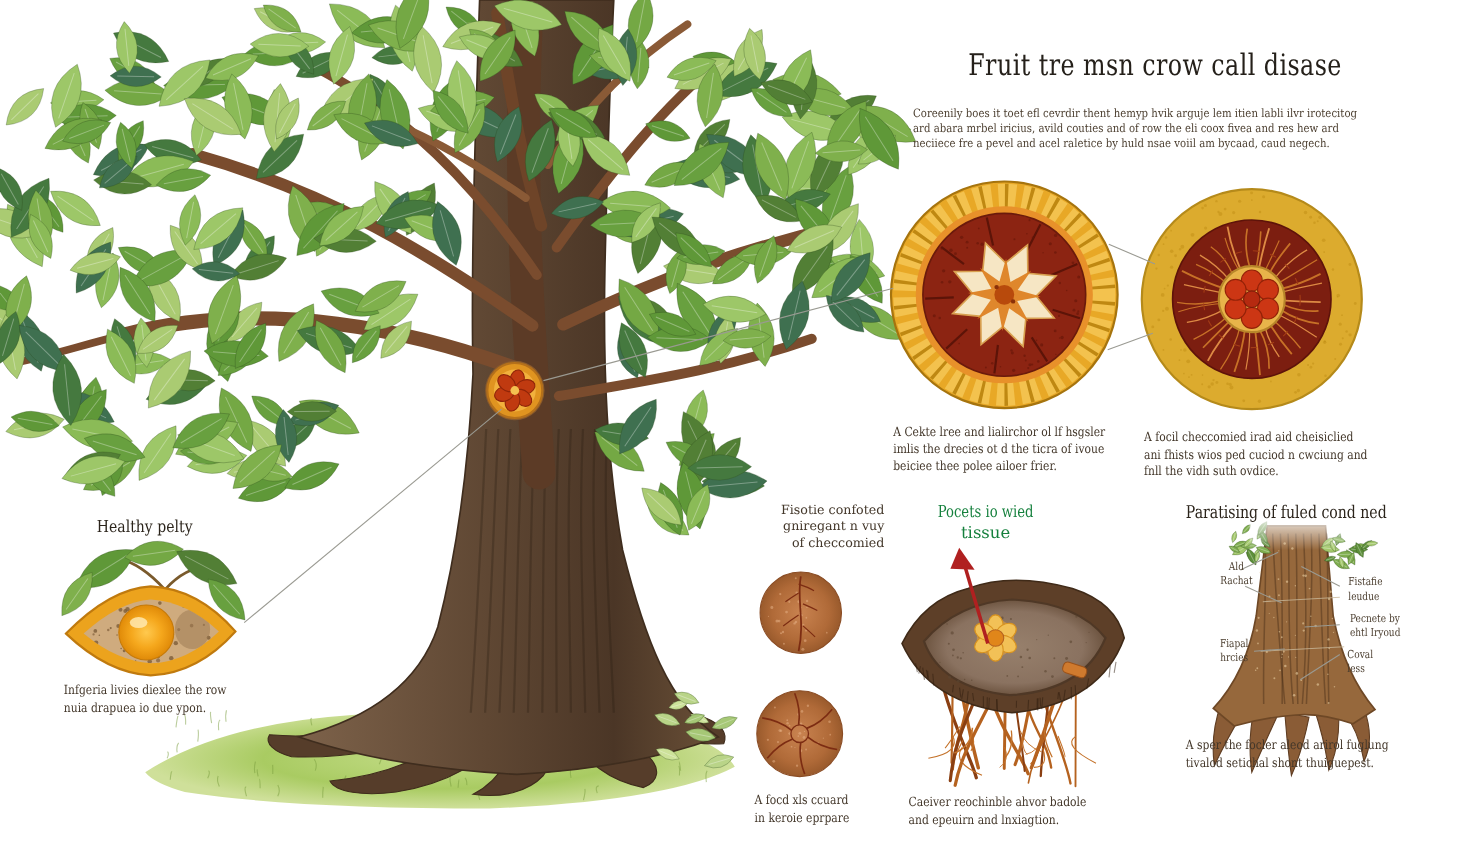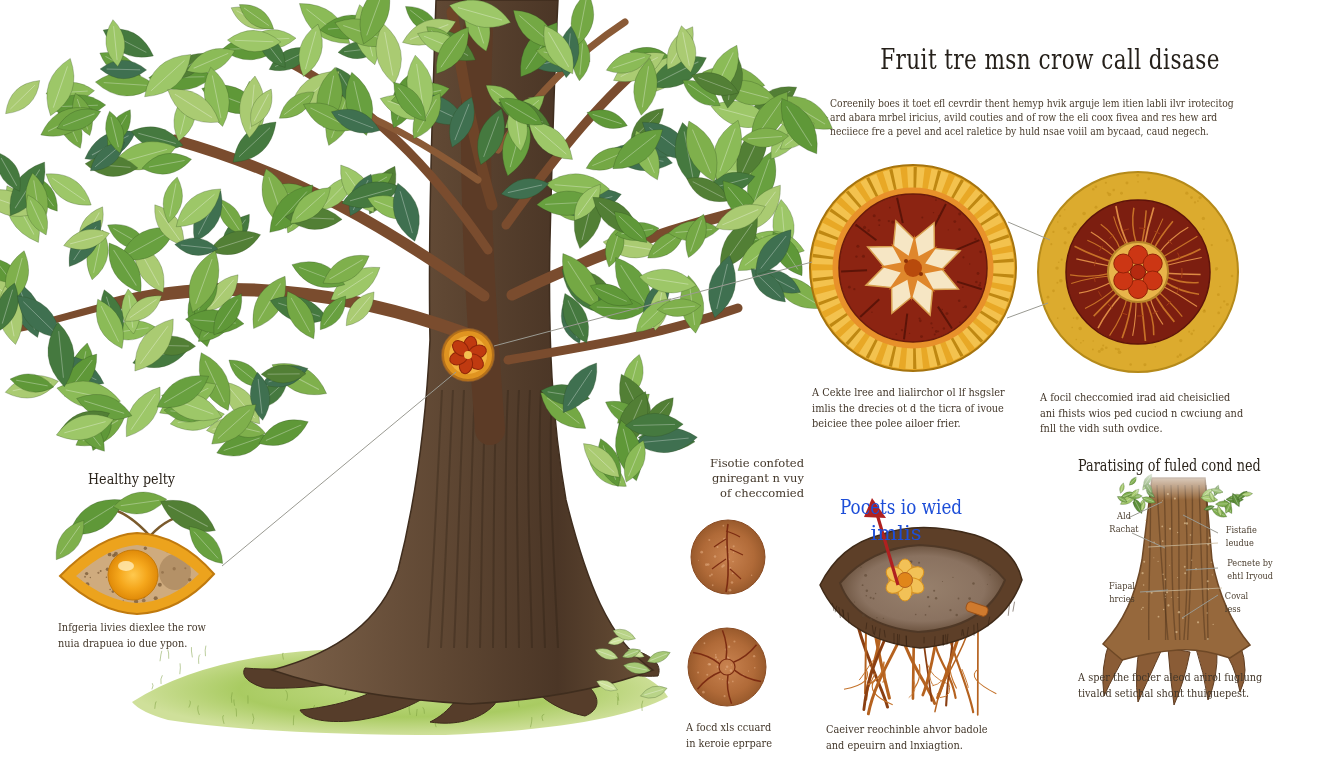--- a/index.html
+++ b/index.html
@@ -8,21 +8,21 @@
   #scene{position:absolute;left:0;top:0;}
   .txt{position:absolute;line-height:1.3;}
   .nw{white-space:nowrap;}
   .sq93{transform:scaleX(.88);transform-origin:left top;}
   .sq85{transform:scaleX(.85);transform-origin:left top;}
   .sq80{transform:scaleX(.8);transform-origin:left top;}
   .sq80c{transform:scaleX(.8);transform-origin:center top;}
   .title{font-size:27px;color:#25201a;text-align:center;letter-spacing:.5px;}
   .intro{font-size:10.5px;color:#4a3d2e;line-height:1.35;}
   .cap{font-size:11.5px;color:#43372a;line-height:1.35;}
-  .h-mid{font-size:21px;color:#1d4ed8;text-align:center;line-height:1.25;margin-top:38px;}
+  .h-mid{font-size:15px;color:#15803d;text-align:center;line-height:1.25;}
   .h-right{font-size:16px;color:#2b241b;}
   .h-healthy{font-size:15px;color:#2b241b;}
   .lbl-mid{font-size:11.5px;color:#43372a;text-align:right;line-height:1.3;}
   .sm{font-size:10px;color:#4a3d2e;line-height:1.25;text-align:center;transform:scaleX(.82);transform-origin:center top;}
 </style>
 </head>
 <body>
 
 <div id="canvas">
   <svg id="scene" width="1344" height="768" viewBox="0 0 1344 768">
@@ -1404,21 +1404,21 @@
     <div class="nw">gniregant n vuy</div>
     <div class="nw">of checcomied</div>
   </div>
   <div class="txt cap sq85" style="left:686px;top:720px;width:140px;">
     <div class="nw">A focd xls ccuard</div>
     <div class="nw">in keroie eprpare</div>
   </div>
 
   <div class="txt h-mid" style="left:826px;top:456px;width:140px;">
     <div class="nw sq80c">Pocets io wied</div>
-    <div class="nw">imlis</div>
+    <div class="nw">tissue</div>
   </div>
   <div class="txt cap sq85" style="left:826px;top:722px;width:200px;">
     <div class="nw">Caeiver reochinble ahvor badole</div>
     <div class="nw">and epeuirn and lnxiagtion.</div>
   </div>
 
   <div class="txt h-right sq80 nw" style="left:1078px;top:456px;">Paratising of fuled cond ned</div>
   <div class="txt sm" style="left:1096px;top:510px;width:56px;">
     <div class="nw">Ald</div>
     <div class="nw">Rachat</div>

